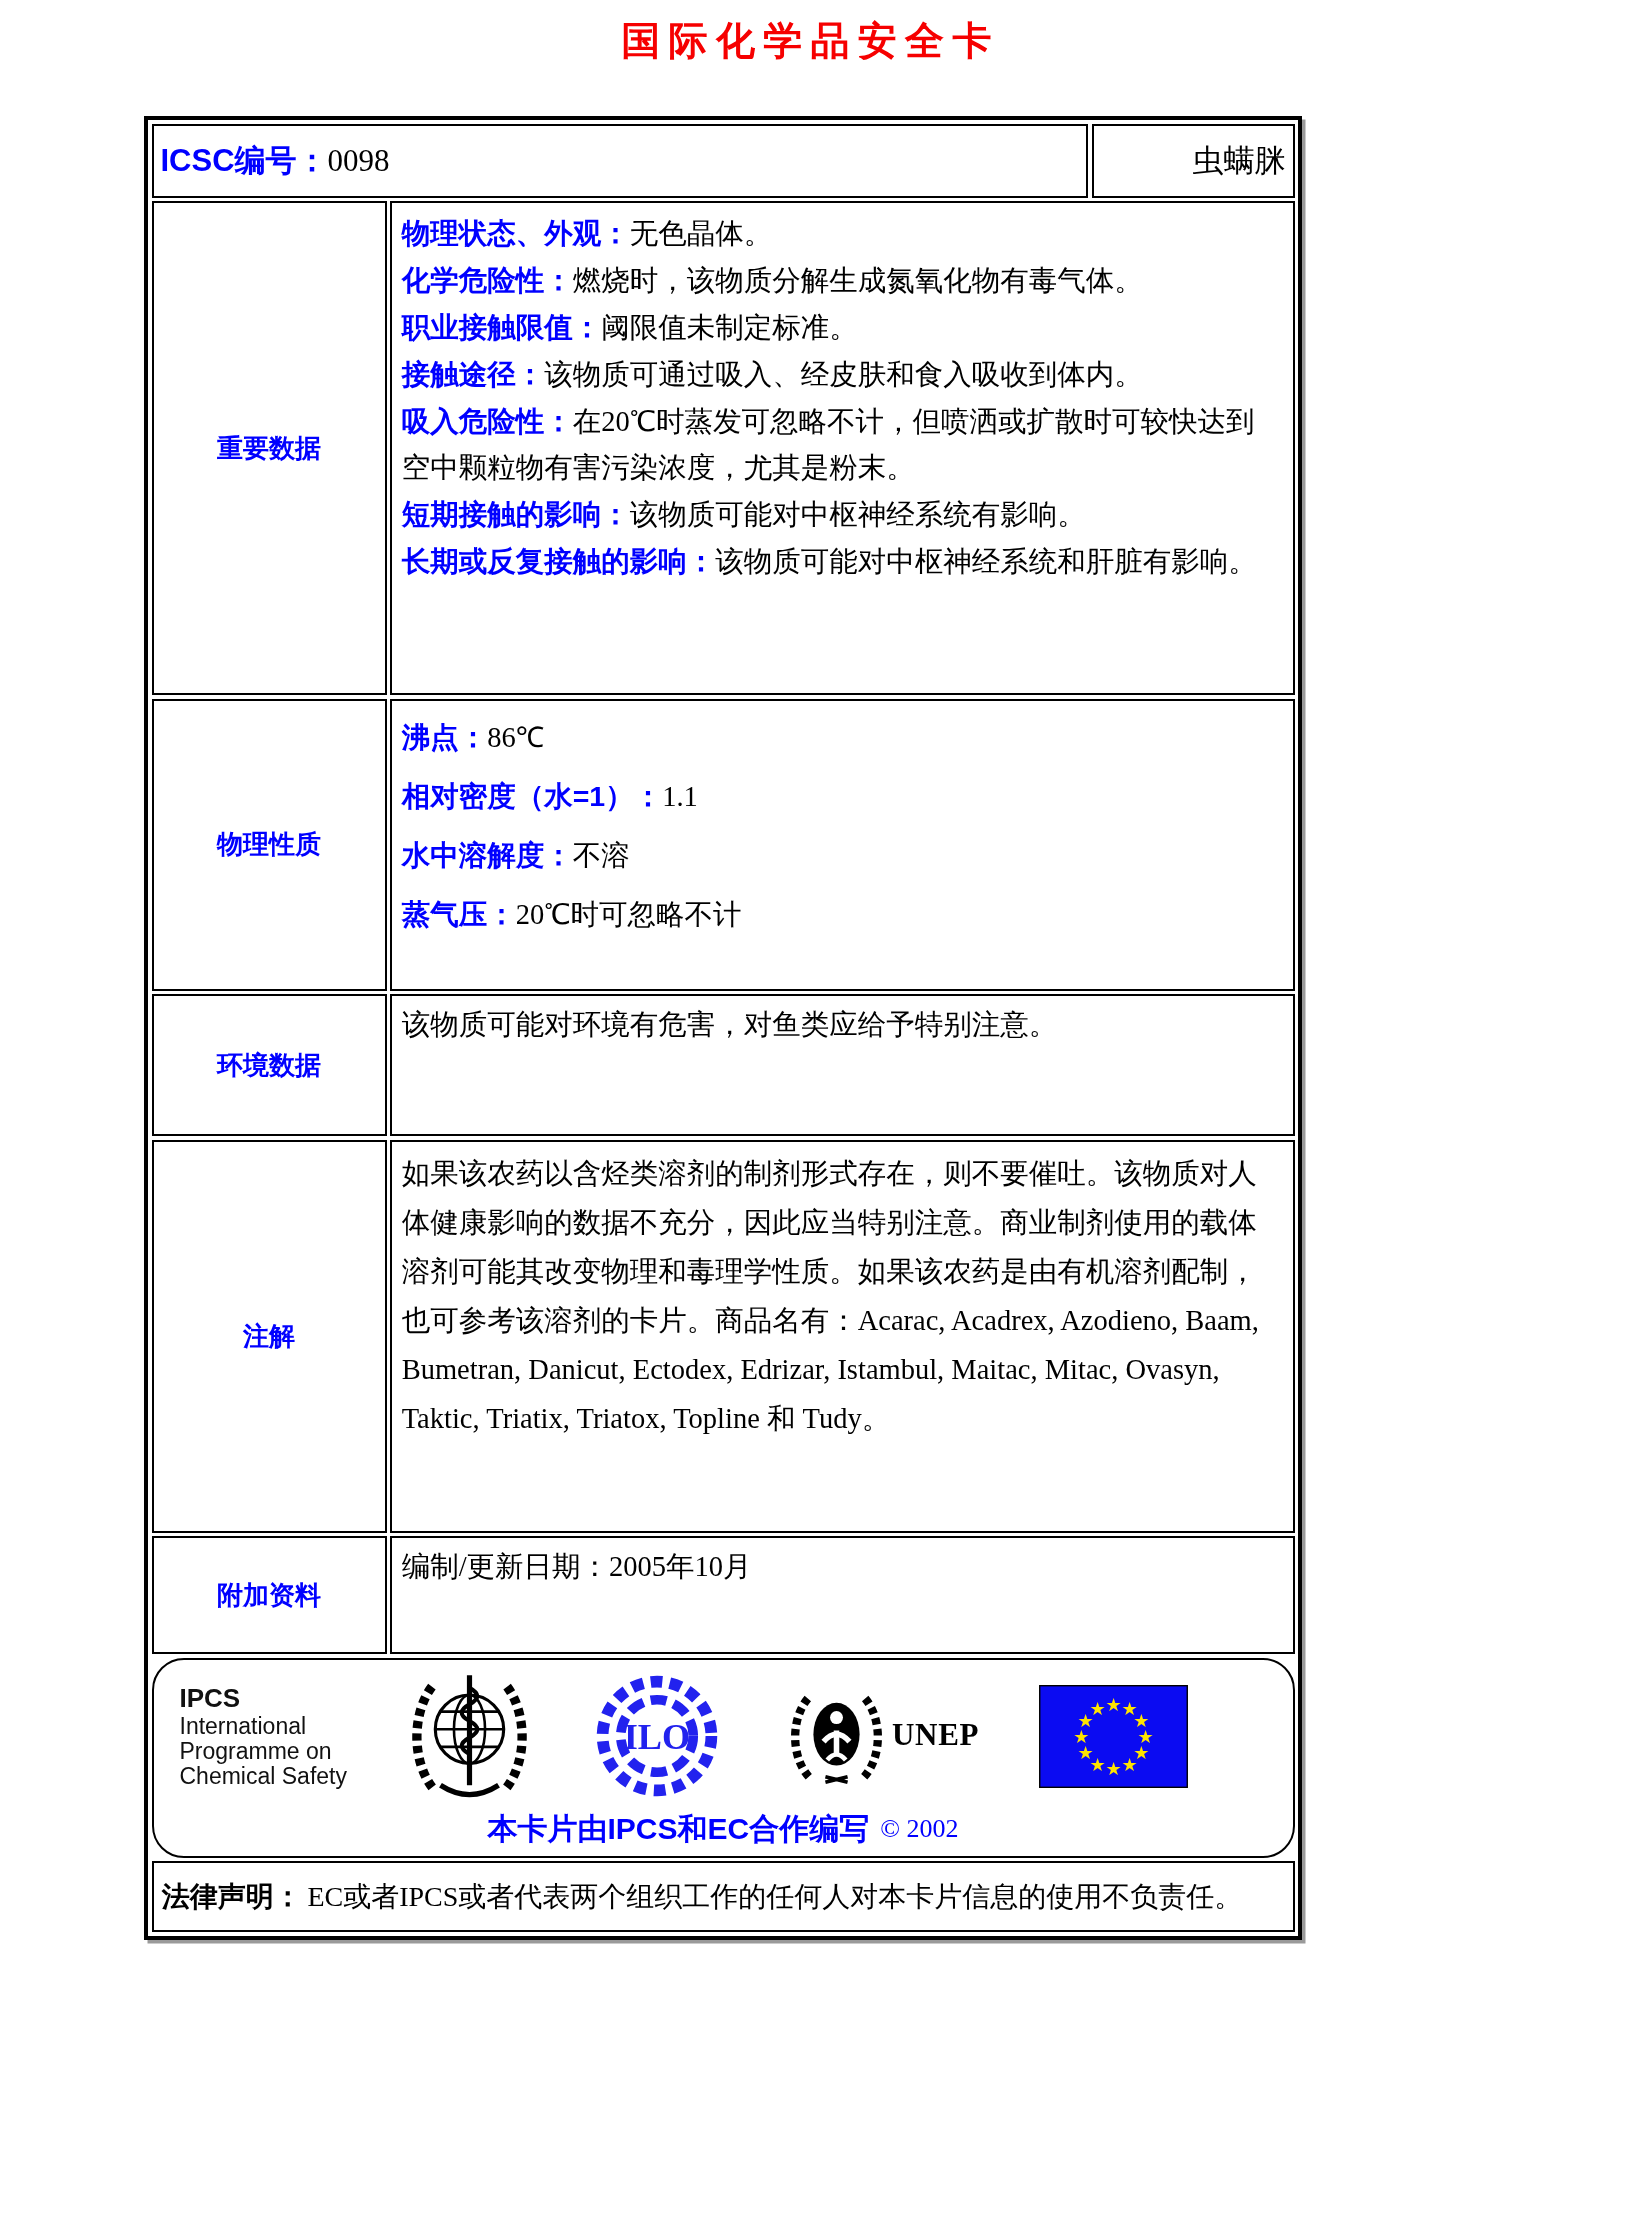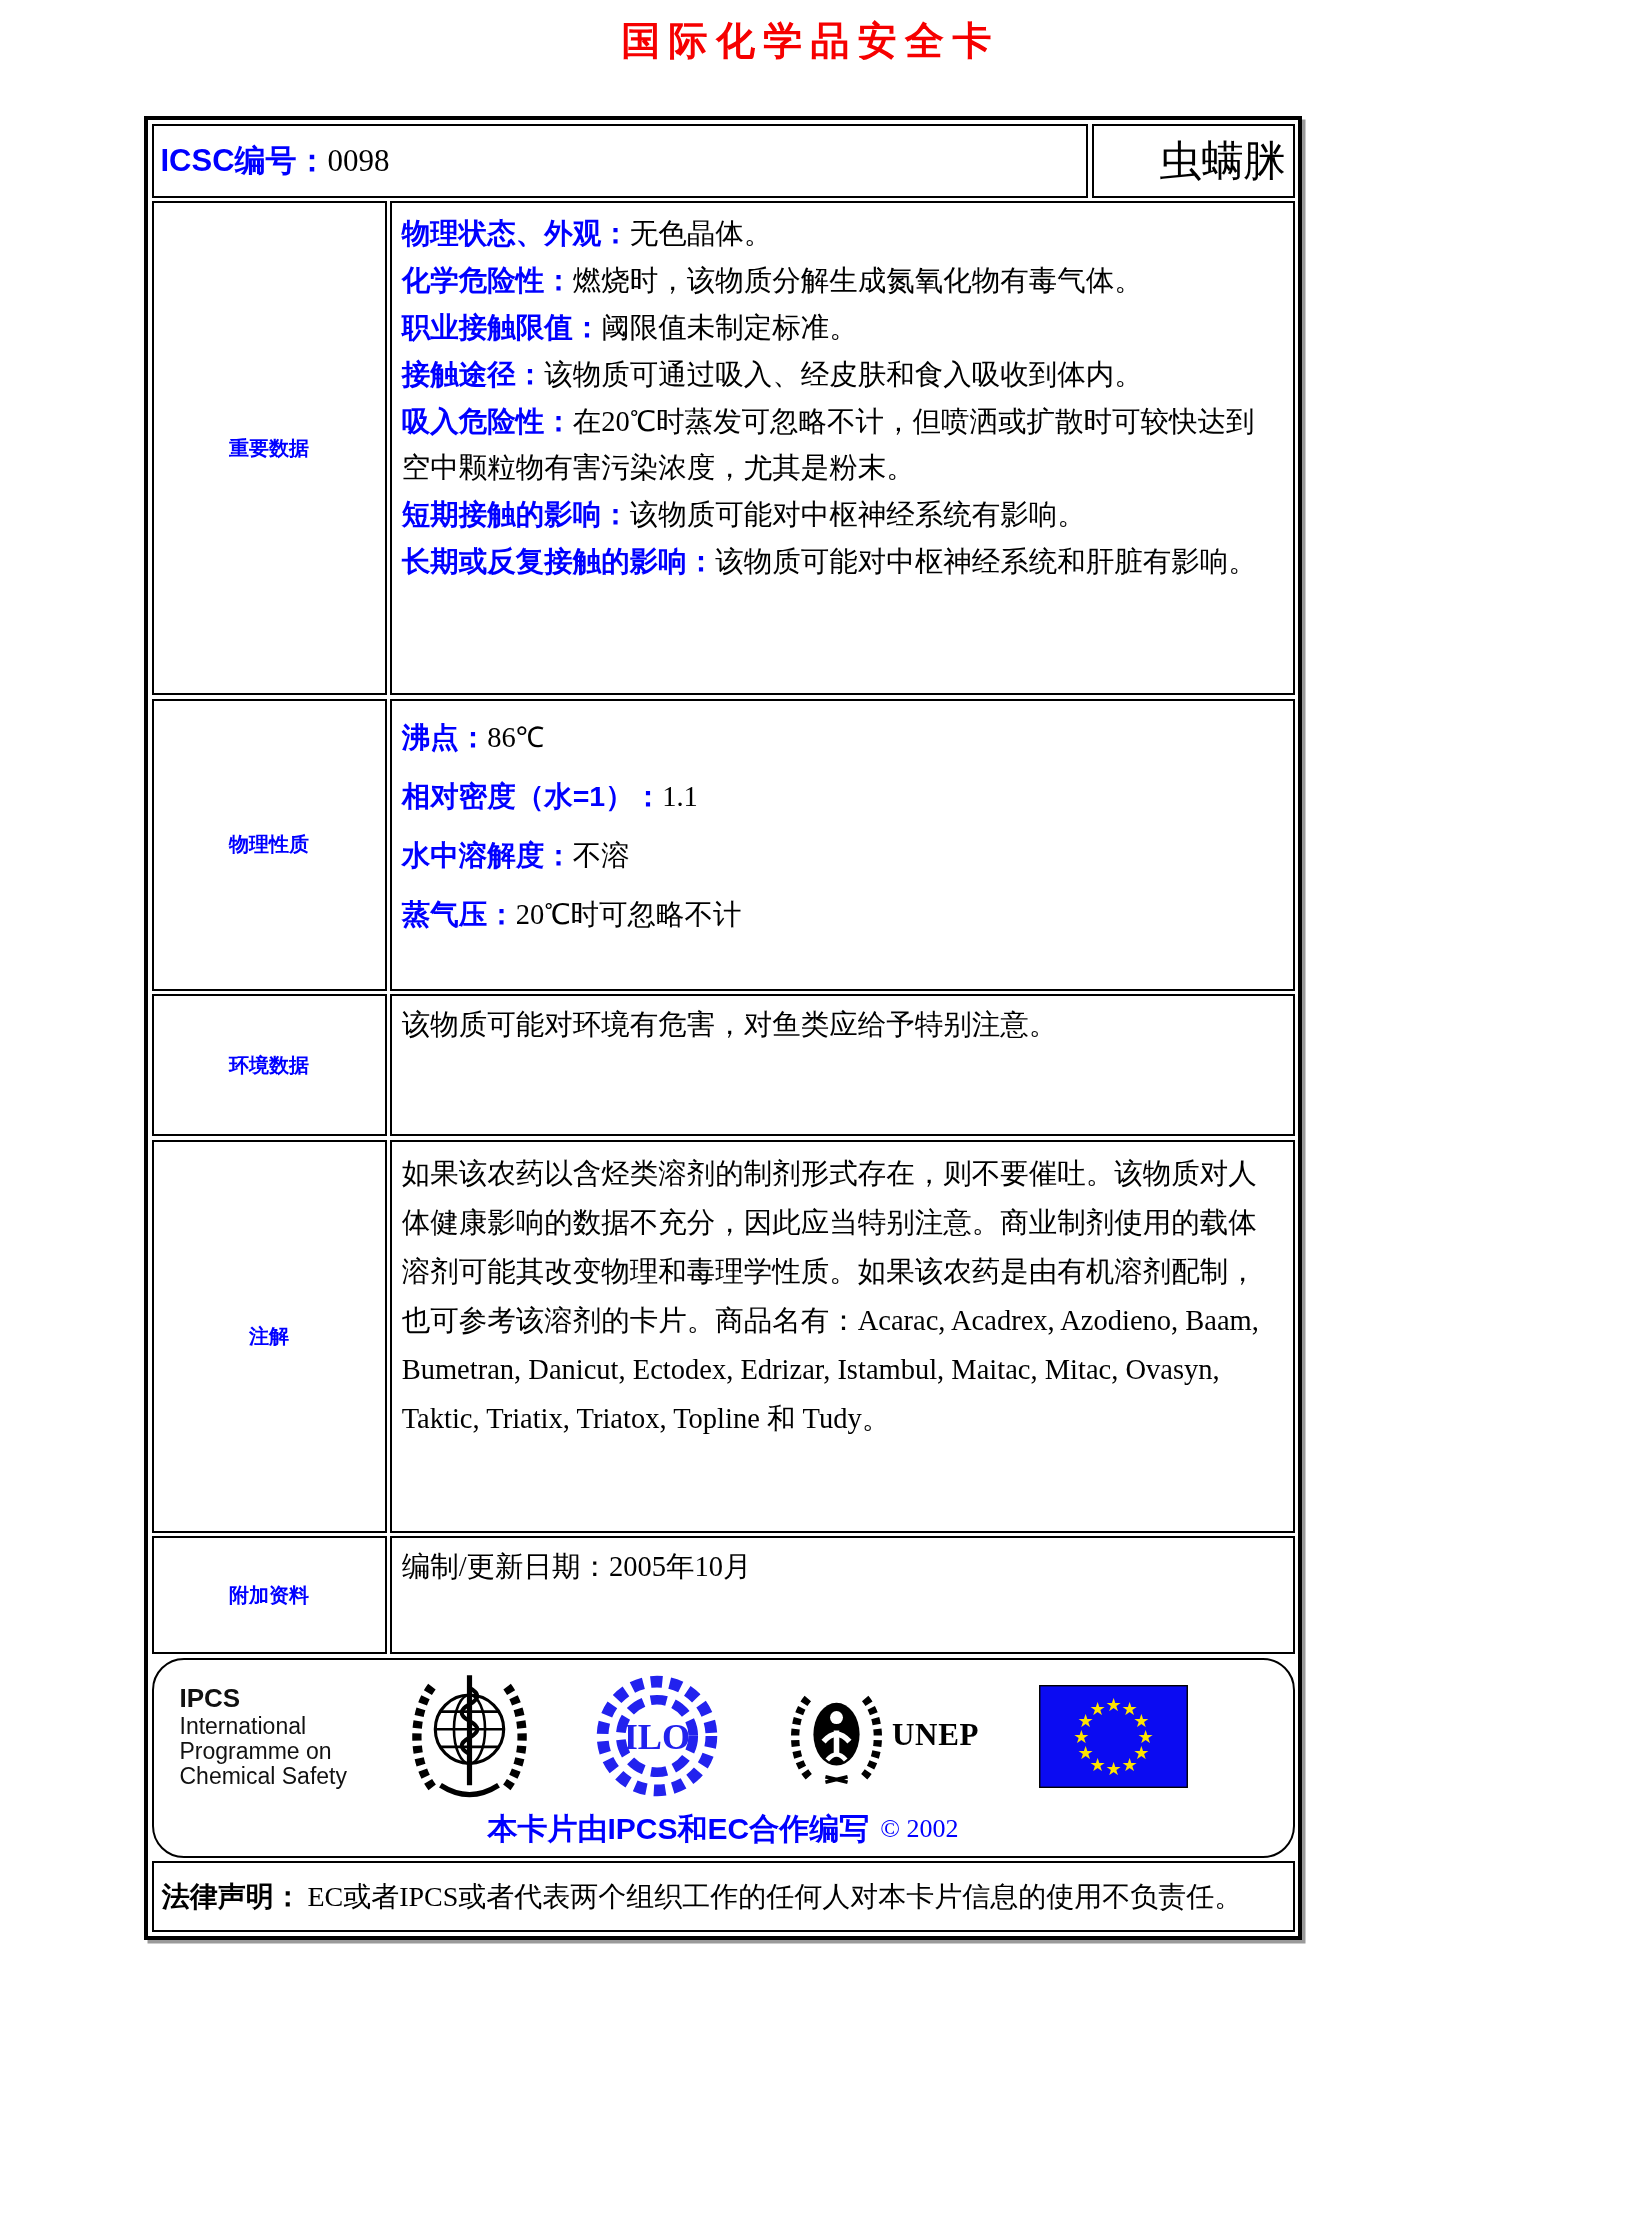--- a/index.html
+++ b/index.html
@@ -15,25 +15,25 @@
   .card{
     position:absolute;left:144px;top:116px;width:1158px;box-sizing:border-box;
     border:4.9px solid #000;box-shadow:3.5px 3.5px 0 #9a9a9a;background:#fff;
     padding:3.5px;display:flex;flex-direction:column;gap:3.5px;
   }
   .row{display:flex;gap:3.5px;}
   .cell{border:2.1px solid #000;box-sizing:border-box;background:#fff;overflow:hidden;}
   
   .header-row{height:74px;}
   .header-left{flex:1;display:flex;align-items:center;padding-left:7px;font-size:31px;}
-  .header-right{width:203px;display:flex;align-items:center;justify-content:flex-end;padding-right:7px;font-size:42px;}
+  .header-right{width:203px;display:flex;align-items:center;justify-content:flex-end;padding-right:7px;font-size:31px;}
   
   .label-cell{
     width:235px;flex-shrink:0;display:flex;align-items:center;justify-content:center;
-    color:var(--accent-blue);font-family:Liberation Serif, serif;font-weight:bold;font-size:20px;
+    color:var(--accent-blue);font-family:Liberation Serif, serif;font-weight:bold;font-size:26px;
   }
   .content-cell{flex:1;padding:7px 12.5px 0 9.7px;font-size:28.5px;}
   .lbl{color:var(--accent-blue);font-family:"Liberation Sans",sans-serif;font-weight:bold;}
   .txt{color:#000;text-align:center;}
   .row-important-data{height:494px;}
   .row-important-data .line{line-height:46px;}
   .row-physical-properties{height:292px;}
   .row-physical-properties .line{line-height:58px;}
   .row-environmental-data{height:142px;}
   .row-environmental-data .line{line-height:44px;}

